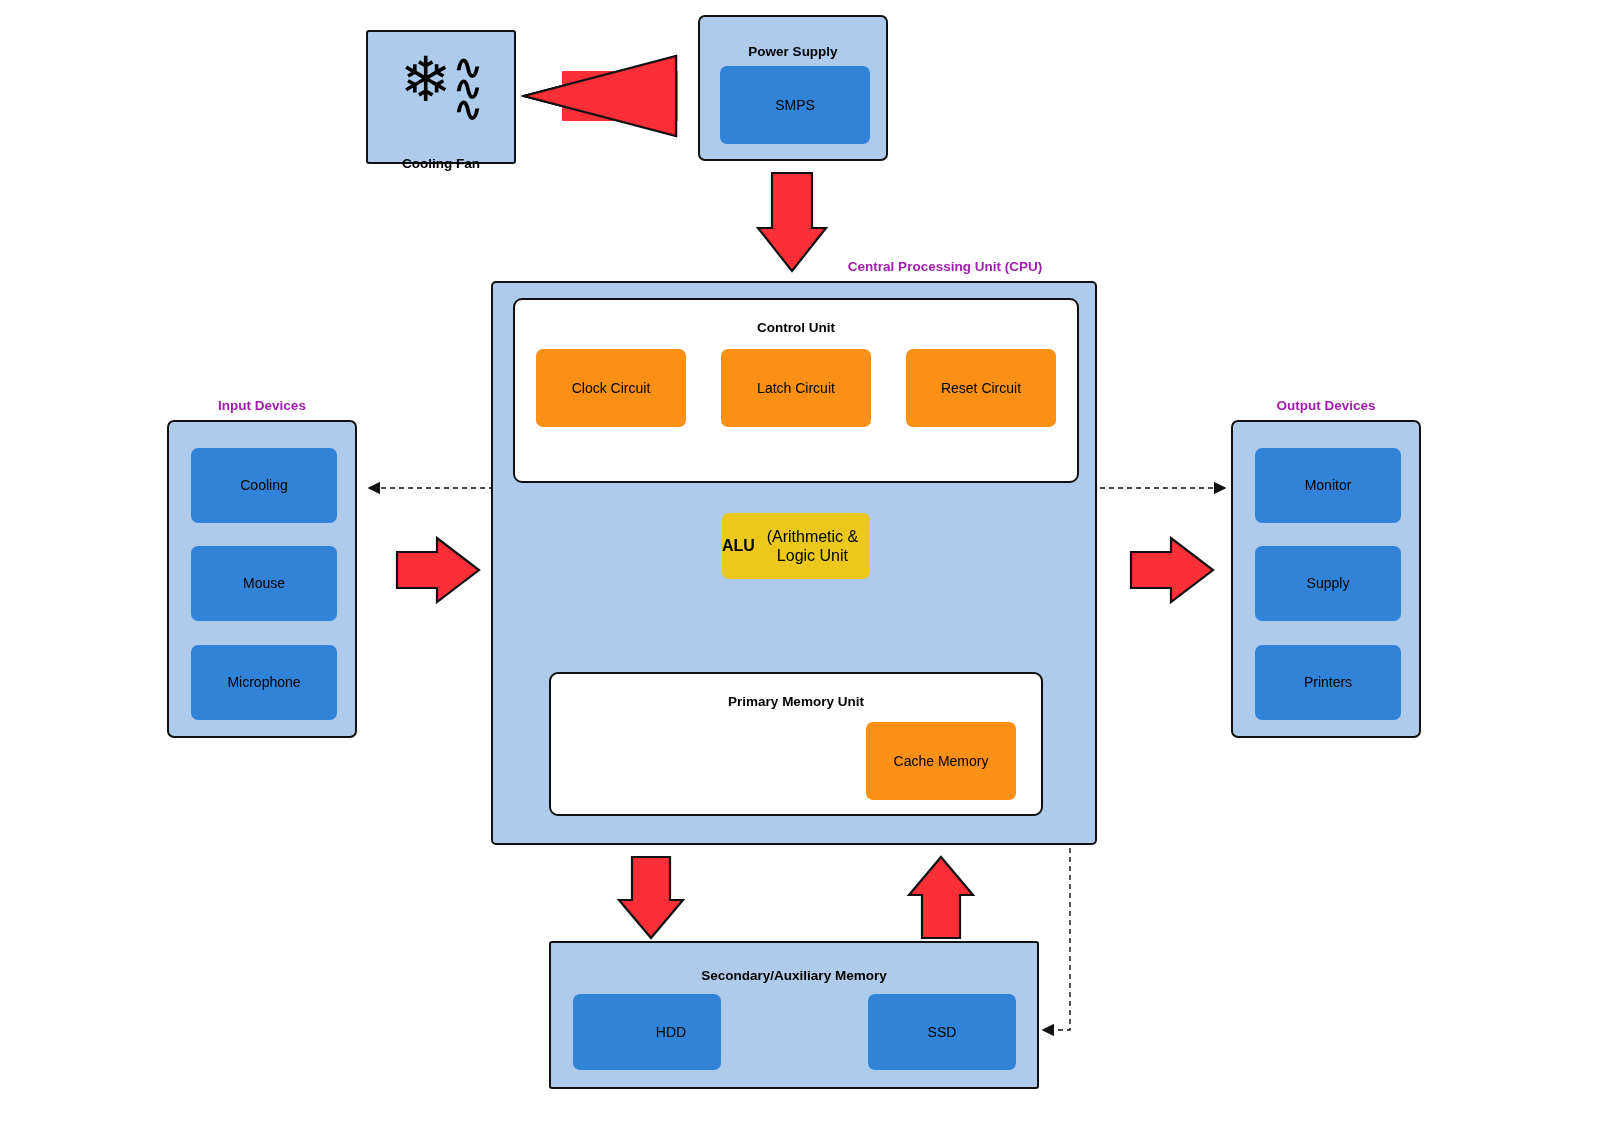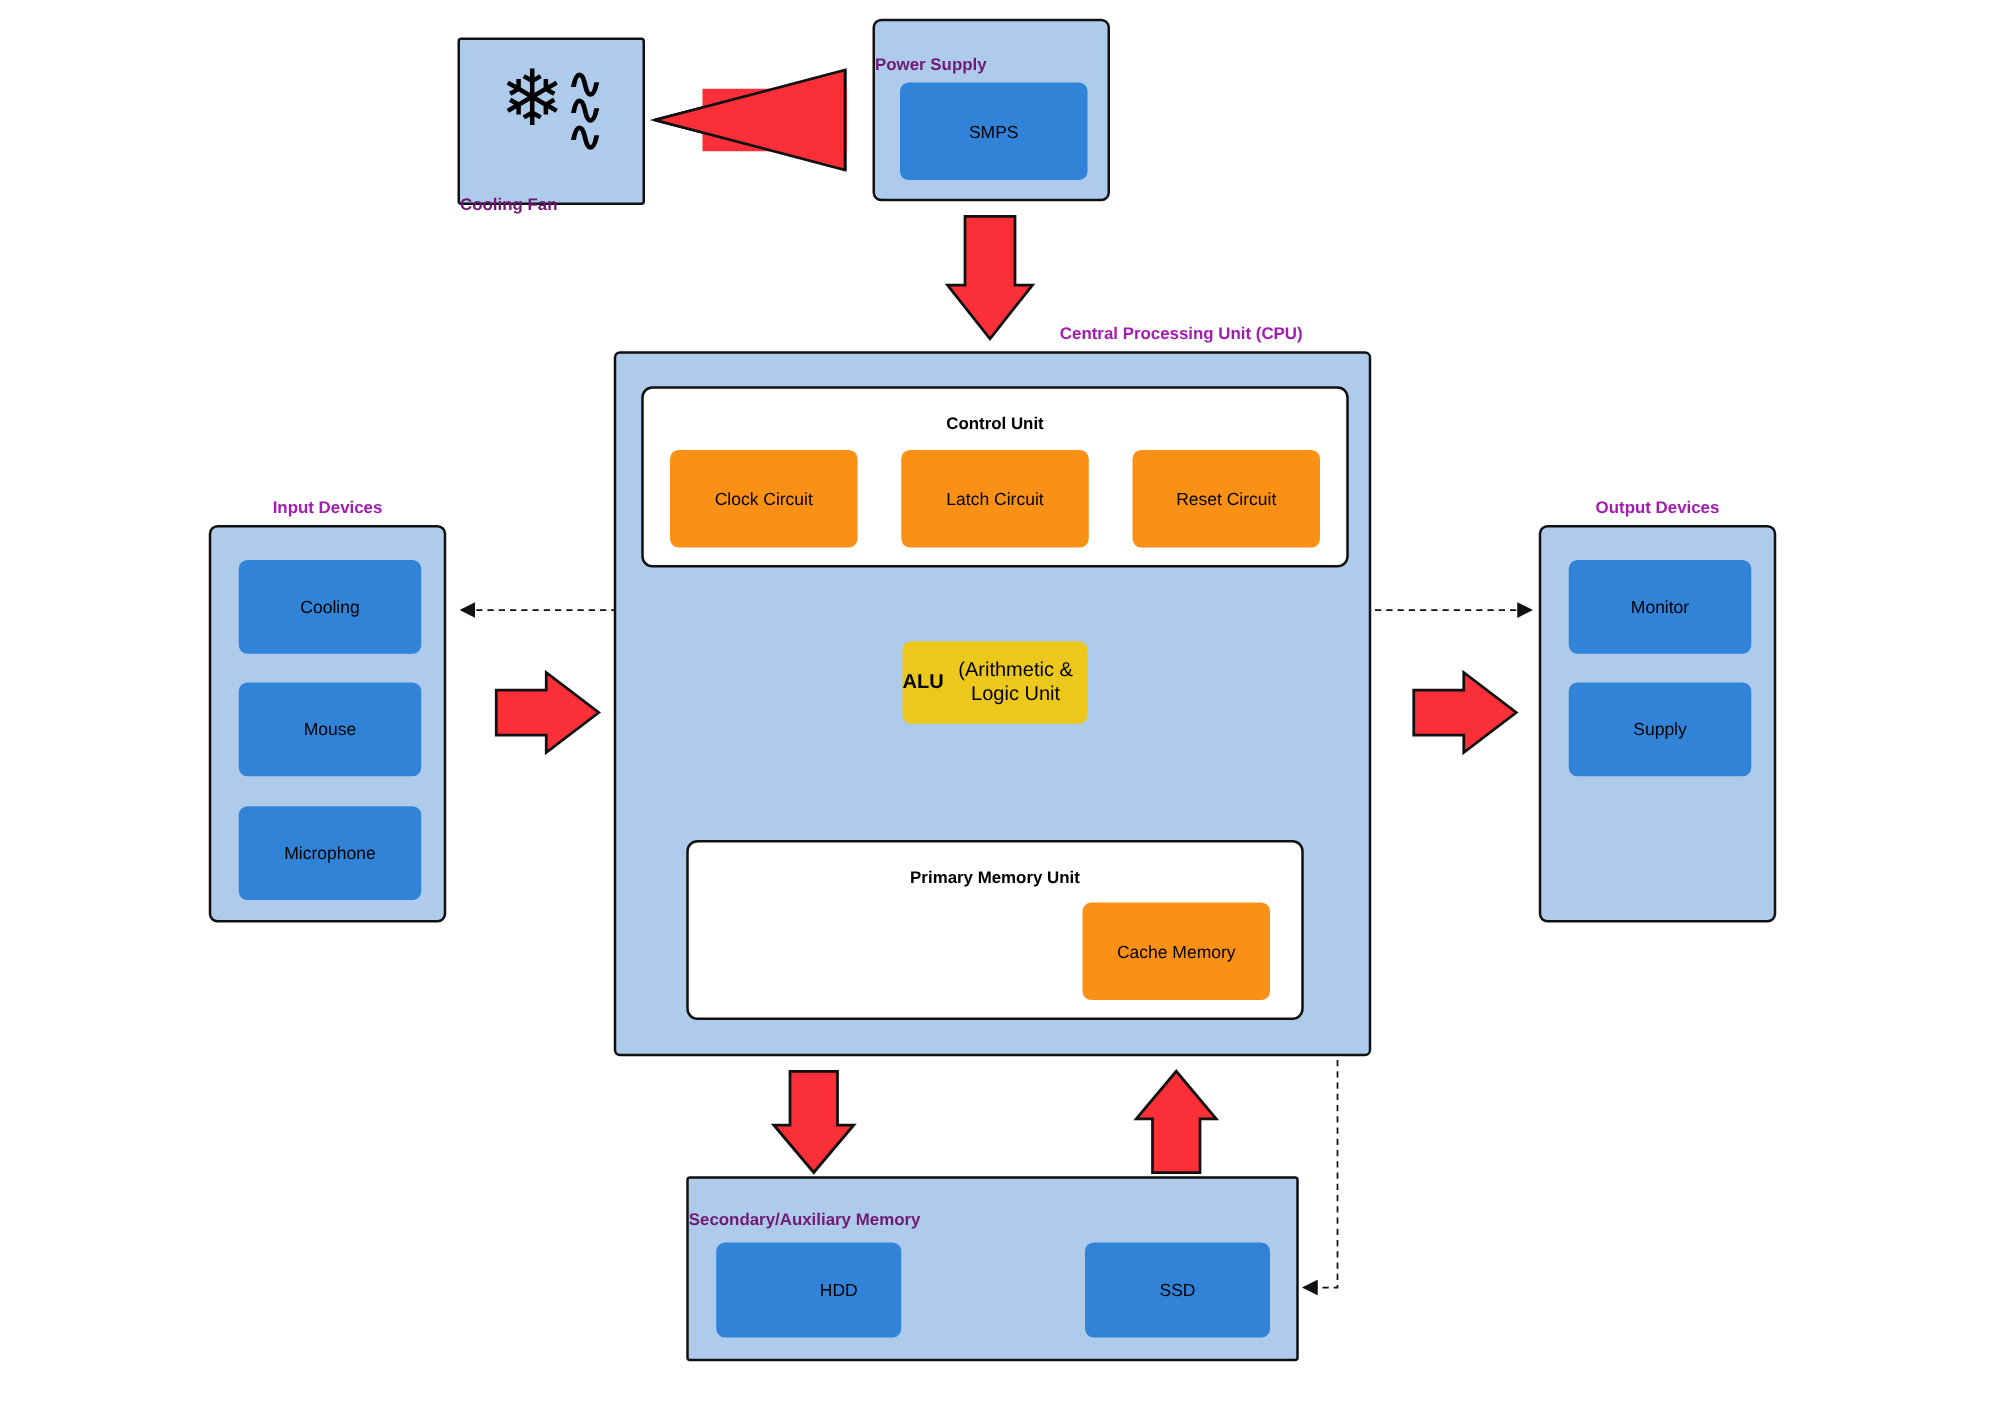--- a/index.html
+++ b/index.html
@@ -3,21 +3,21 @@
 <meta charset="utf-8">
 <style>
   html,body{margin:0;padding:0;background:#ffffff;}
   body{font-family:"Liberation Sans",sans-serif;}
   #stage{position:relative;width:1602px;height:1128px;background:#ffffff;overflow:hidden;}
 
   .lbl{position:absolute;font-weight:bold;font-size:13.5px;color:#a21caf;white-space:nowrap;text-align:center;}
 
   .panel{position:absolute;background:#AECBEB;border:2.5px solid #111;border-radius:7px;box-sizing:border-box;}
   .panel.sq{border-radius:3px;}
-  .panel-title{position:absolute;left:0;right:0;font-weight:bold;font-size:13.5px;color:#701a75;}
+  .panel-title{position:absolute;left:0;right:0;text-align:center;font-weight:bold;font-size:13.5px;color:#000000;}
 
   .chip{position:absolute;box-sizing:border-box;display:flex;align-items:center;justify-content:center;
         font-size:14px;color:#000;text-align:center;line-height:1.15;}
   .chip.blue{background:#3183D8;border-radius:7px;}
   .chip.orange{background:#FA9016;border-radius:7px;}
   .chip.yellow{background:#EBC81B;border-radius:7px;flex-direction:row;}
   .chip.yellow .t1{font-weight:bold;font-size:16px;}
   .chip.yellow .t2{font-size:16px;margin-top:1px;}
 
   .whitebox{position:absolute;background:#ffffff;border:2.5px solid #111;border-radius:9px;box-sizing:border-box;}
@@ -108,21 +108,21 @@
 
   <div class="panel" style="left:698px;top:15px;width:190px;height:146px;">
     <div class="panel-title" style="top:27px;">Power Supply</div>
     <div class="chip blue" style="left:20px;top:49px;width:150px;height:78px;">SMPS</div>
   </div>
 
   <div class="lbl" style="left:800px;top:259px;width:290px;">Central Processing Unit (CPU)</div>
 
   <div class="cpu" style="left:491px;top:281px;width:606px;height:564px;">
 
-    <div class="whitebox" style="left:20px;top:26px;width:566px;height:145px;">
+    <div class="whitebox" style="left:20px;top:15px;width:566px;height:185px;">
       <div class="wtitle" style="top:20px;">Control Unit</div>
       <div class="chip orange" style="left:21px;top:49px;width:150px;height:78px;">Clock Circuit</div>
       <div class="chip orange" style="left:206px;top:49px;width:150px;height:78px;">Latch Circuit</div>
       <div class="chip orange" style="left:391px;top:49px;width:150px;height:78px;">Reset Circuit</div>
     </div>
 
     <div class="chip yellow" style="left:229px;top:230px;width:148px;height:66px;">
       <span class="t1">ALU</span>
       <span class="t2">(Arithmetic &amp; Logic Unit</span>
     </div>
@@ -139,20 +139,21 @@
     <div class="chip blue" style="left:22px;top:26px;width:146px;height:75px;">Cooling</div>
     <div class="chip blue" style="left:22px;top:124px;width:146px;height:75px;">Mouse</div>
     <div class="chip blue" style="left:22px;top:223px;width:146px;height:75px;">Microphone</div>
   </div>
 
   <div class="lbl" style="left:1231px;top:398px;width:190px;">Output Devices</div>
 
   <div class="panel" style="left:1231px;top:420px;width:190px;height:318px;">
     <div class="chip blue" style="left:22px;top:26px;width:146px;height:75px;">Monitor</div>
     <div class="chip blue" style="left:22px;top:124px;width:146px;height:75px;">Supply</div>
+    <div class="chip blue" style="left:22px;top:223px;width:146px;height:75px;">Printers</div>
   </div>
 
   <div class="panel sq" style="left:549px;top:941px;width:490px;height:148px;">
     <div class="panel-title" style="top:25px;">Secondary/Auxiliary Memory</div>
     <div class="chip blue" style="left:22px;top:51px;width:148px;height:76px;padding-left:48px;">HDD</div>
     <div class="chip blue" style="left:317px;top:51px;width:148px;height:76px;">SSD</div>
   </div>
 
 </div>
 

